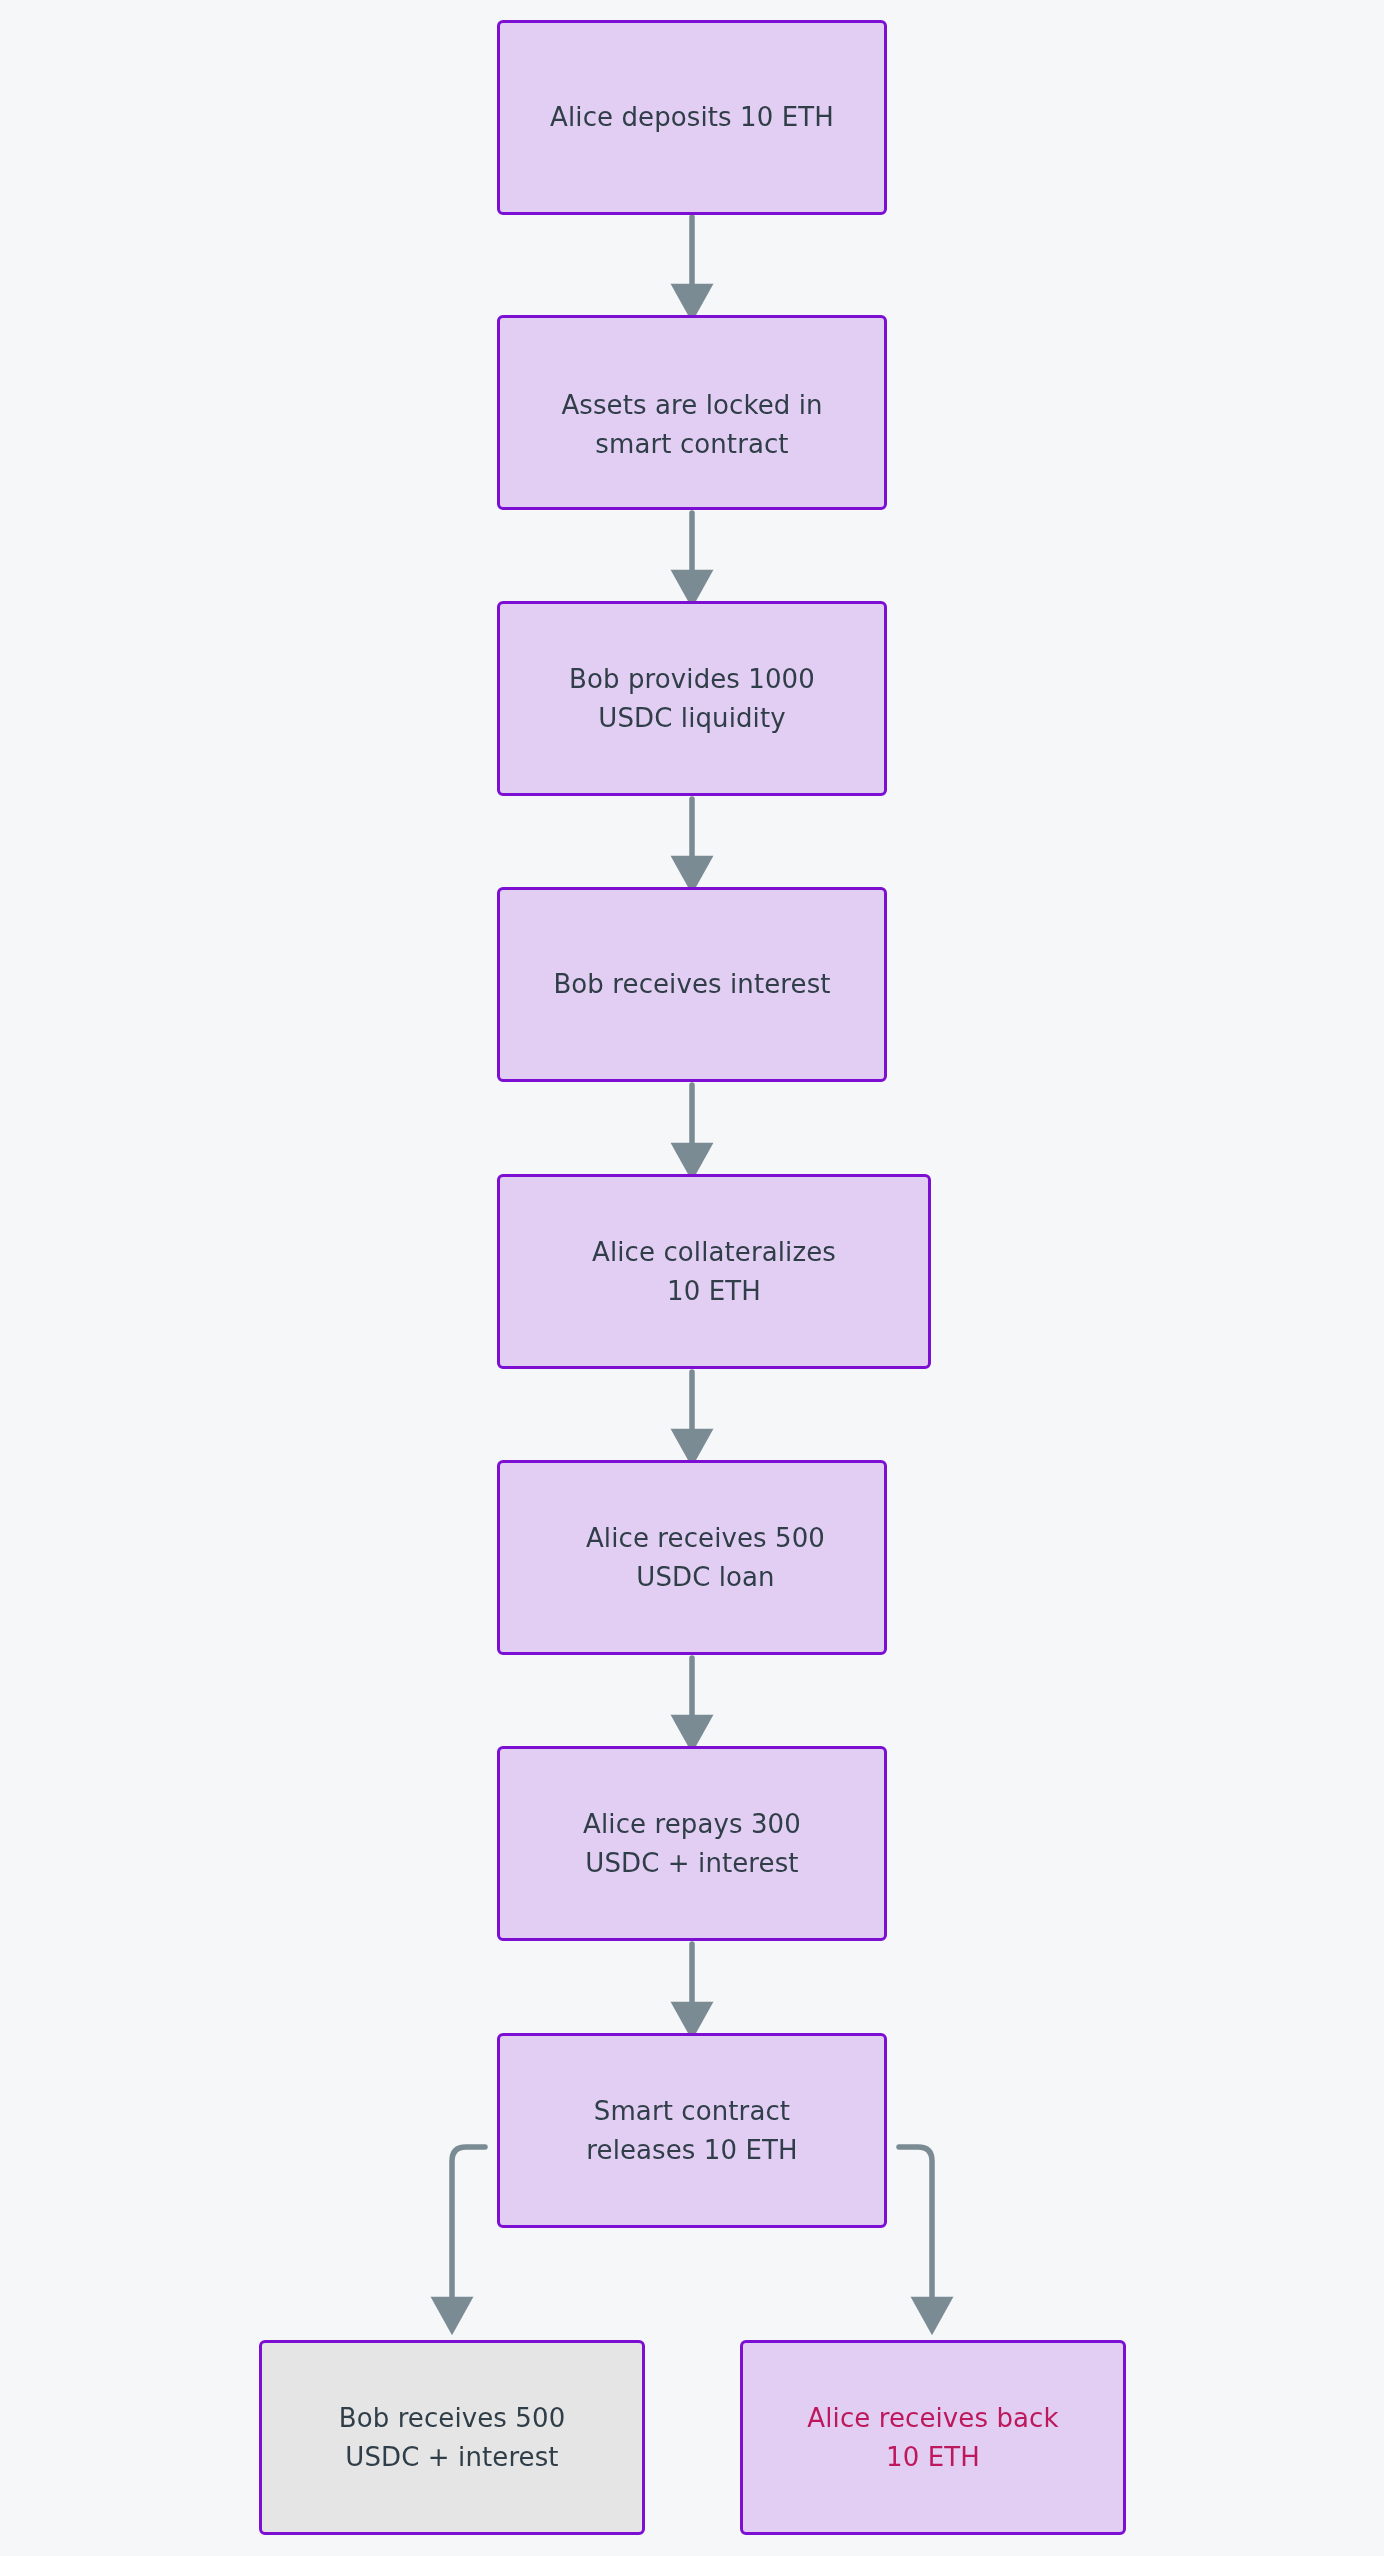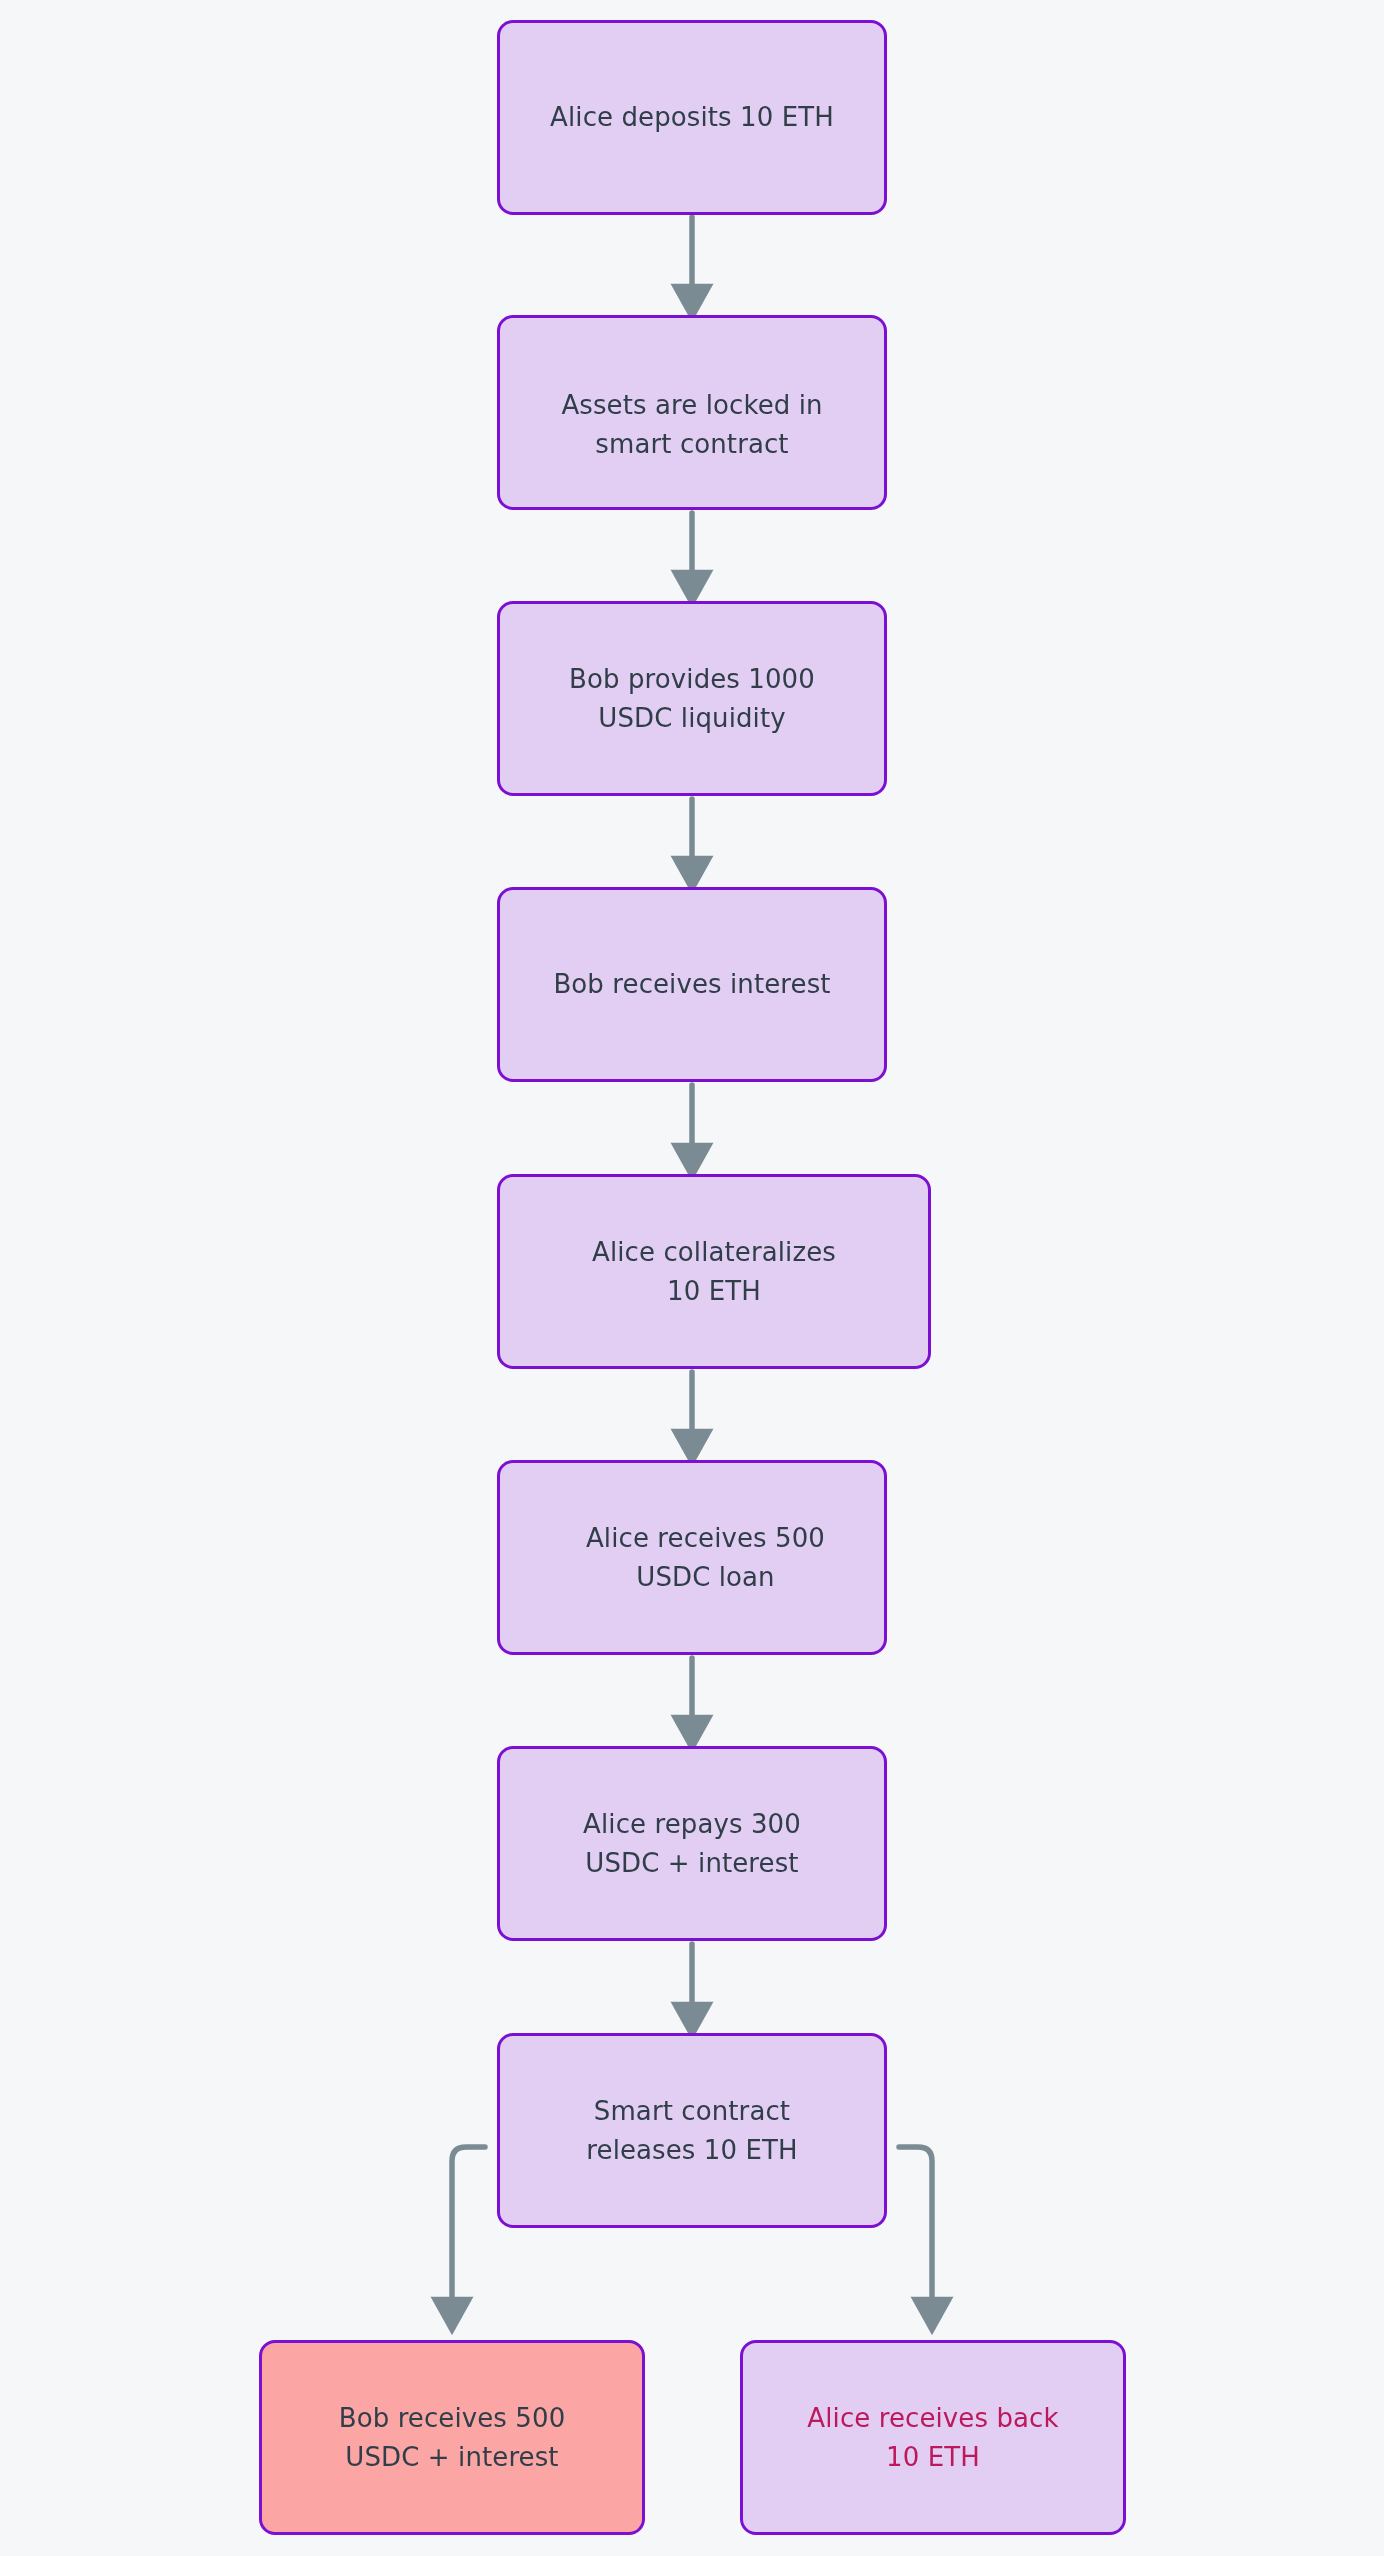--- a/index.html
+++ b/index.html
@@ -25,21 +25,21 @@
     top: 0;
     width: 1384px;
     height: 2556px;
     pointer-events: none;
   }
   .node {
     position: absolute;
     box-sizing: border-box;
     background: #e2cef2;
     border: 3px solid #ec4899;
-    border-radius: 16px;
+    border-radius: 6px;
     display: flex;
     align-items: center;
     justify-content: center;
     text-align: center;
     z-index: 2;
   }
   .node-label {
     display: block;
     color: #2f3e48;
     font-size: 26px;
@@ -98,21 +98,21 @@
 USDC loan</span>
   </div>
   <div class="node" style="left: 497px; top: 1746px; width: 390px; height: 195px; background: rgb(226, 206, 242); border-color: rgb(125, 15, 210);">
     <span class="node-label" style="color: rgb(47, 62, 72);">Alice repays 300
 USDC + interest</span>
   </div>
   <div class="node" style="left: 497px; top: 2033px; width: 390px; height: 195px; background: rgb(226, 206, 242); border-color: rgb(125, 15, 210);">
     <span class="node-label" style="color: rgb(47, 62, 72);">Smart contract
 releases 10 ETH</span>
   </div>
-  <div class="node" style="left: 259px; top: 2340px; width: 386px; height: 195px; background: #fca5a5; border-color: rgb(125, 15, 210);">
+  <div class="node" style="left: 259px; top: 2340px; width: 386px; height: 195px; background: #e5e5e5; border-color: rgb(125, 15, 210);">
     <span class="node-label" style="color: rgb(47, 62, 72);">Bob receives 500
 USDC + interest</span>
   </div>
   <div class="node" style="left: 740px; top: 2340px; width: 386px; height: 195px; background: rgb(226, 206, 242); border-color: rgb(125, 15, 210);">
     <span class="node-label" style="color: #be185d;">Alice receives back
 10 ETH</span>
   </div>
 
 </div>
 

